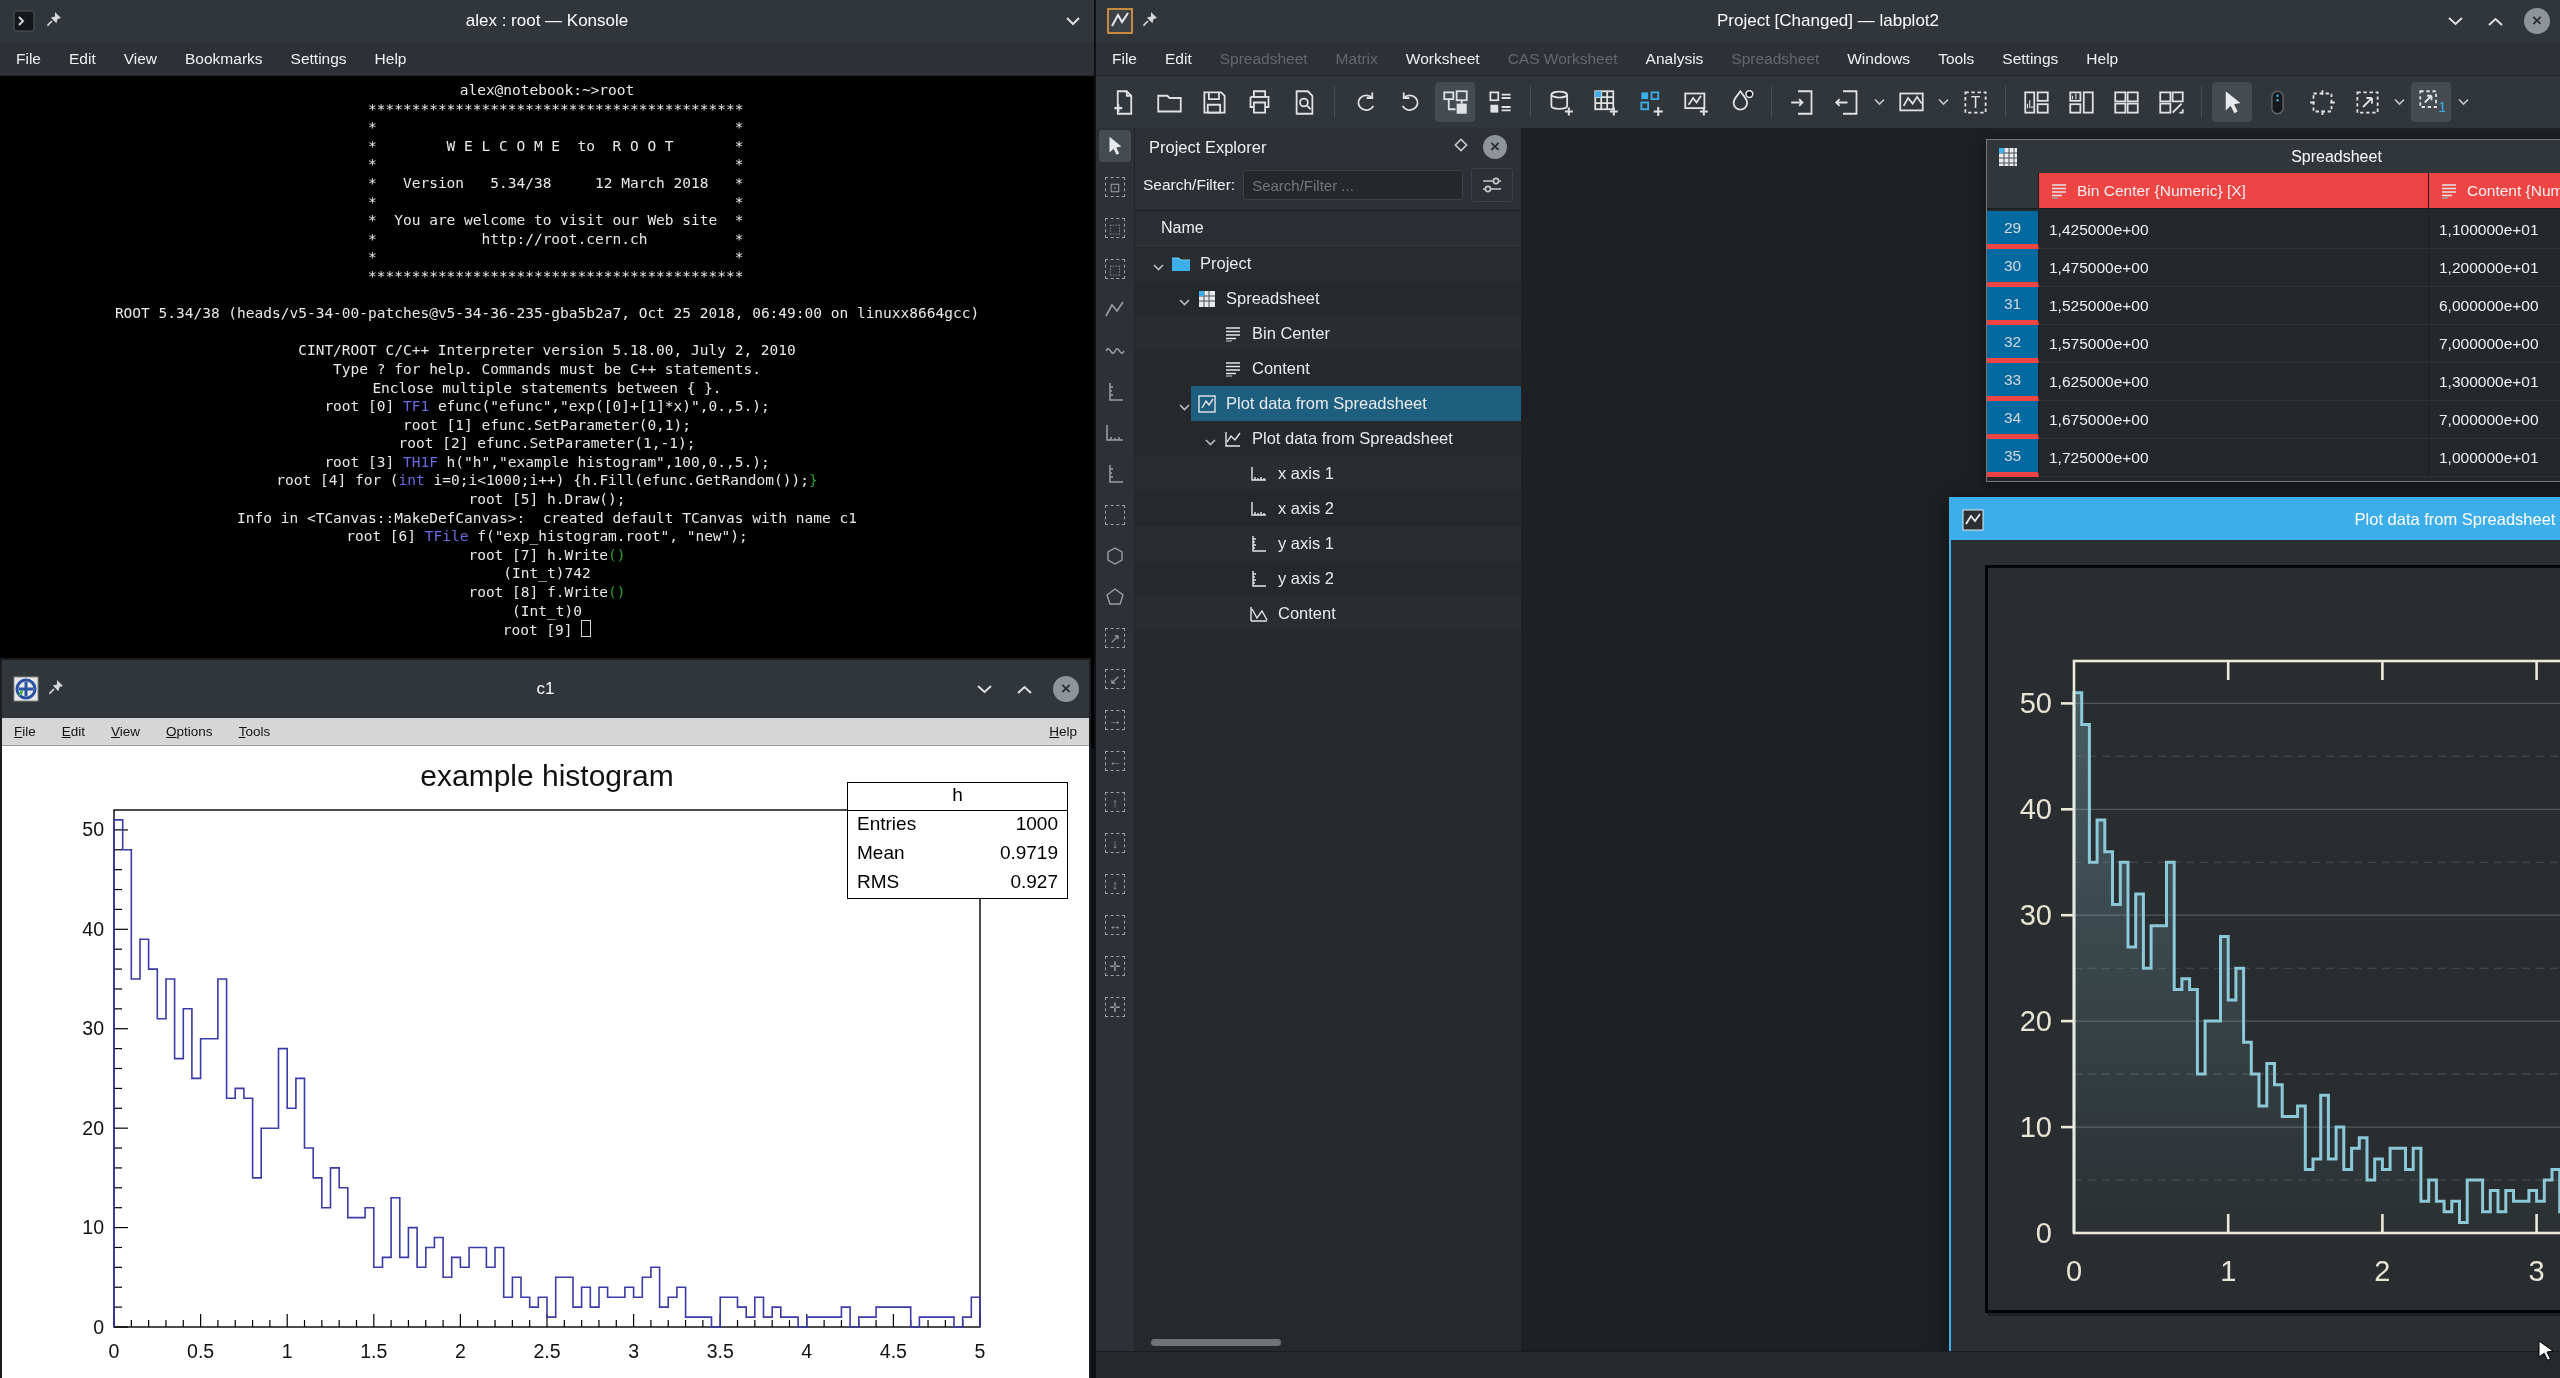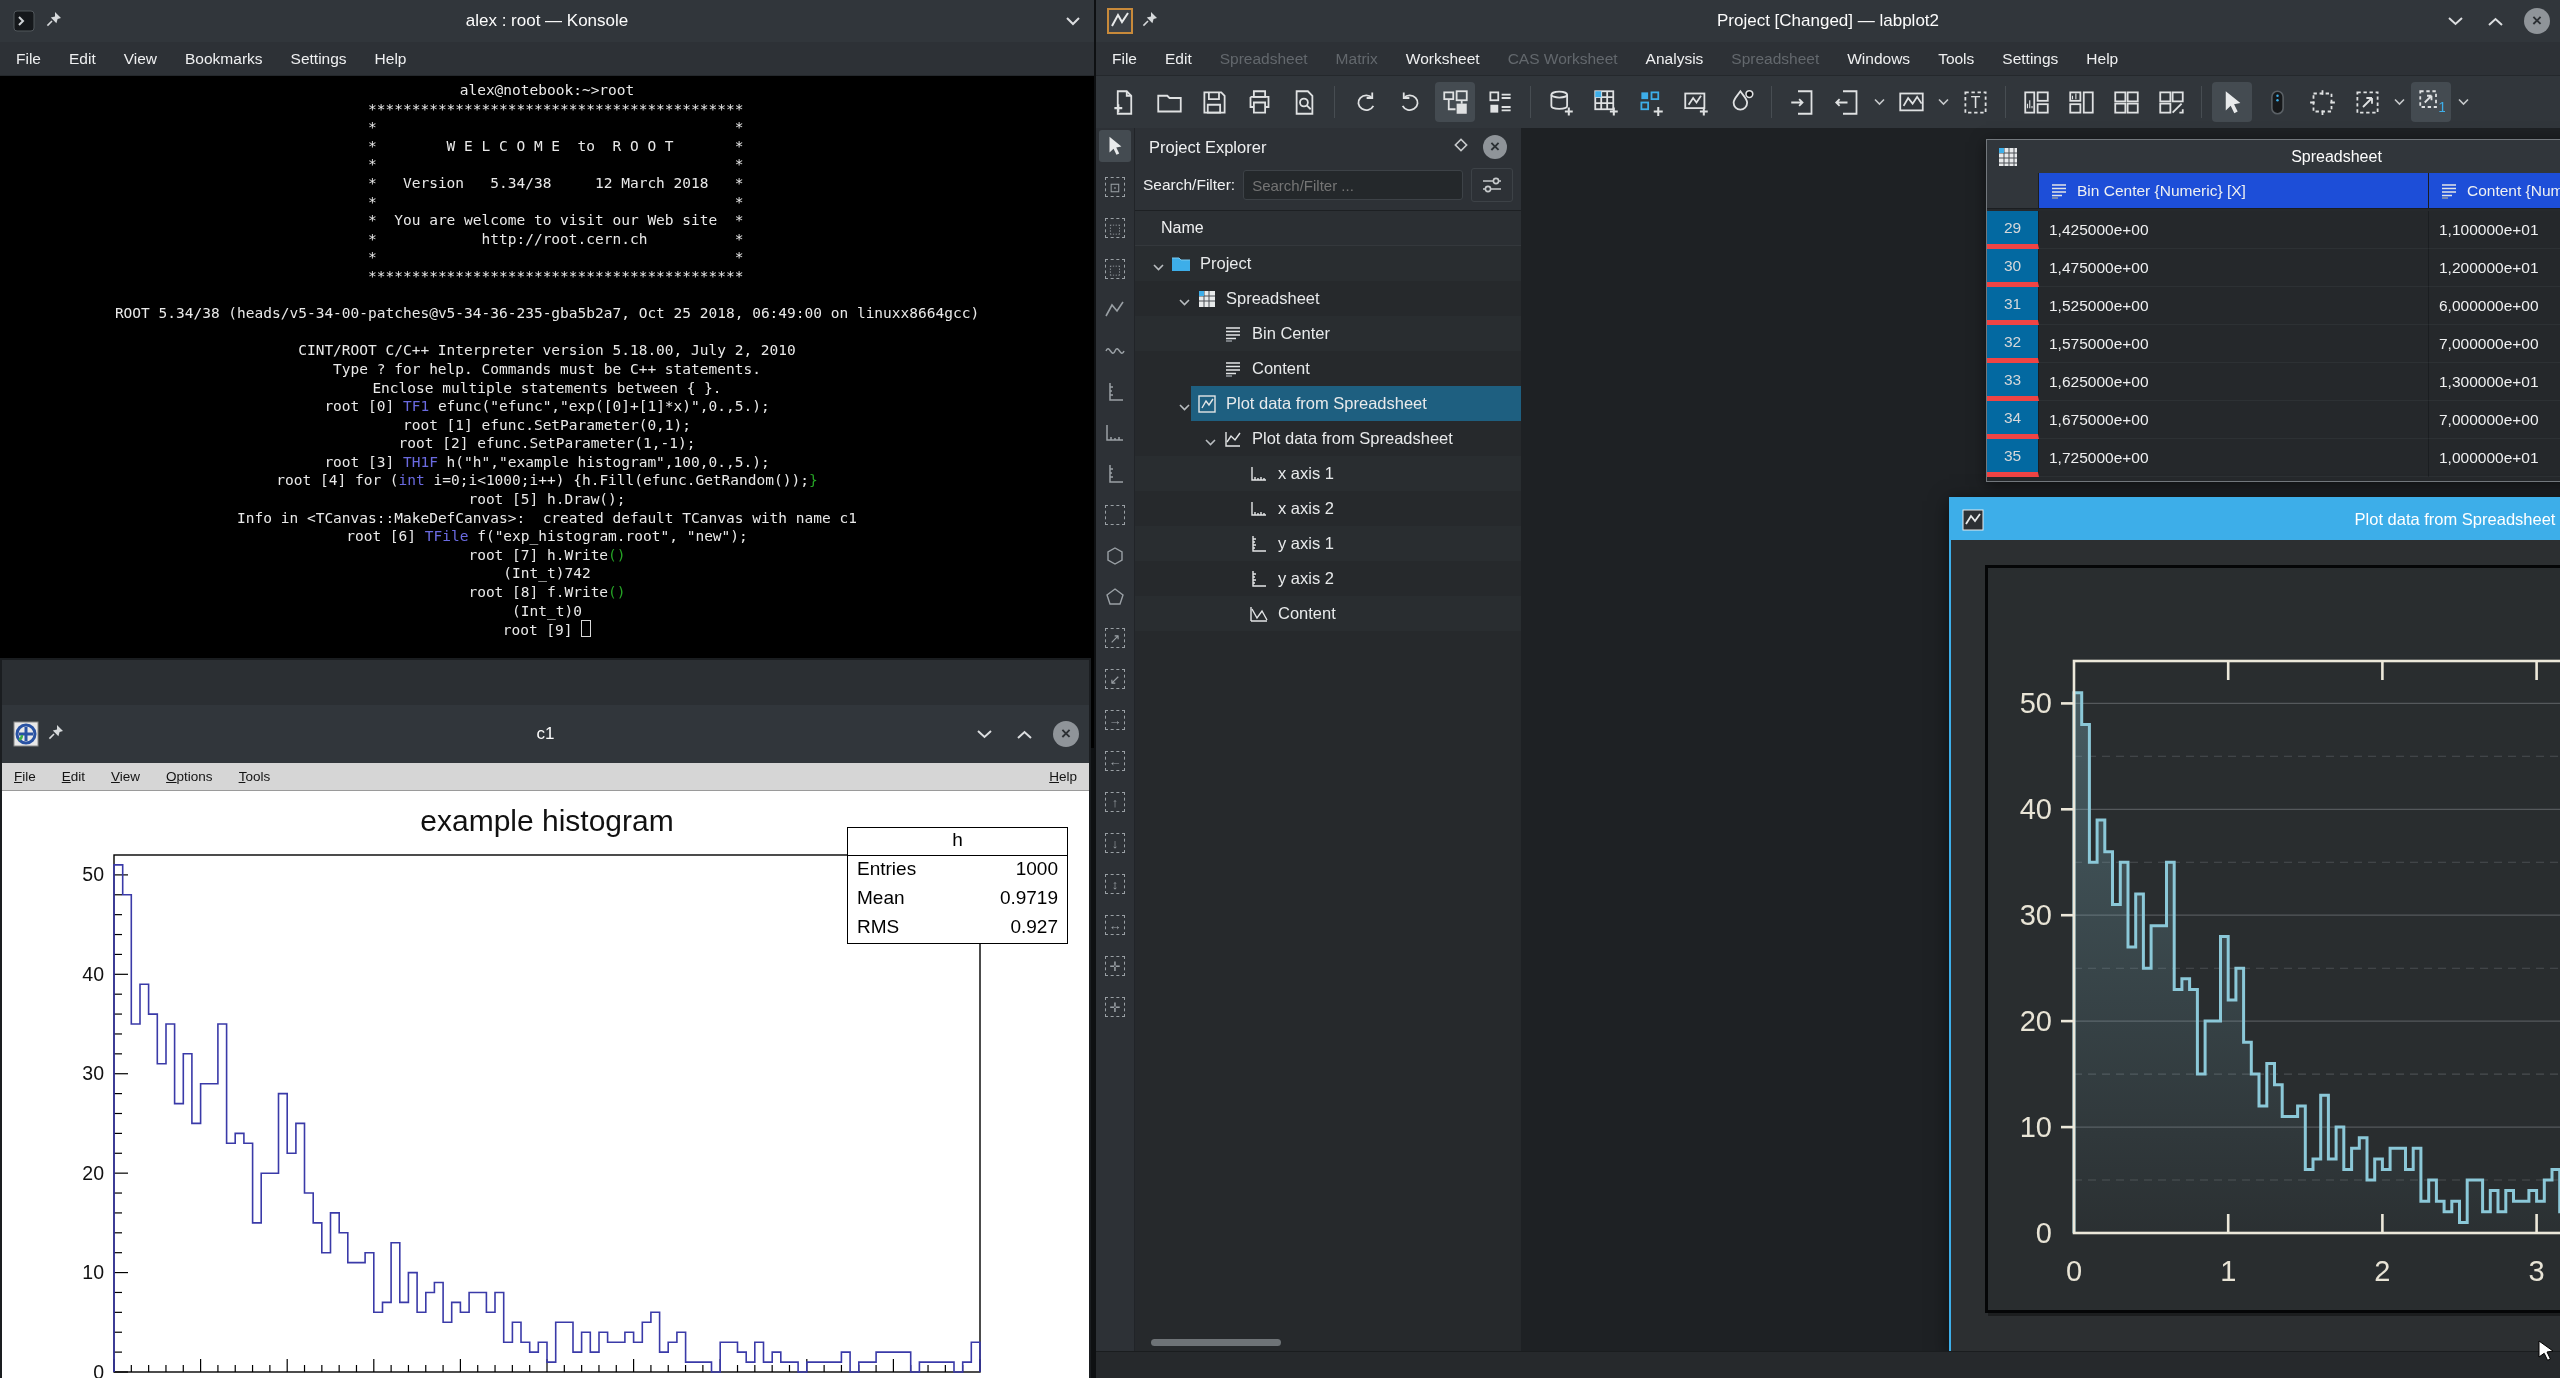--- a/index.html
+++ b/index.html
@@ -22,21 +22,21 @@
            padding:0 16px;font-size:15.5px;border-bottom:1px solid #24282c;}
   .menubar .mi.dis{color:#63686d;}
   
   #konsole{left:0;top:0;width:1094px;height:748px;background:#000;}
   #term{margin:0;padding:5px 16px;font-family:"DejaVu Sans Mono",monospace;
         font-size:14.5px;line-height:18.6px;color:#e9e9e9;white-space:pre;text-align:center;}
   #term .b{color:#6a6ae0;} #term .g{color:#25a325;}
   #term .cur{background:transparent;border:1px solid #d8d8d8;display:inline-block;width:8px;height:15px;vertical-align:-2px;}
   
   #c1{left:0;top:658px;width:1091px;height:720px;background:#2b2f33;border:2px solid #1a1d20;}
-  #c1 .tbar{height:58px;margin-top:45px;}
+  #c1 .tbar{height:58px;}
   .cmenu{height:27px;background:#d6d6d6;color:#141414;display:flex;gap:26px;align-items:center;
          padding:0 12px;font-size:13.5px;border-bottom:1px solid #9a9a9a;}
   .cmenu .mi u{text-decoration:underline;}
   .cmenu .help{margin-left:auto;}
   #cv{position:relative;background:#fff;width:1087px;height:645px;}
   #rootsvg{position:absolute;left:0;top:0;}
   #stats{position:absolute;left:845px;top:36px;width:219px;background:#fff;border:1px solid #000;
          font-size:19px;color:#000;}
   #stats .sname{text-align:center;border-bottom:1px solid #000;padding:1px 0;height:25px;}
   #stats .srow{display:flex;justify-content:space-between;padding:2px 9px;height:25px;}
@@ -76,21 +76,21 @@
   .ticon{width:20px;height:20px;margin-right:9px;flex:none;display:flex;align-items:center;justify-content:center;}
   #hscroll{position:absolute;left:16px;bottom:6px;width:130px;height:7px;border-radius:4px;background:#6e7377;}
   
   #mdi{flex:1;background:#1e2124;position:relative;}
   
   #ssw{left:465px;top:11px;width:701px;height:343px;background:#26292c;border:1px solid #73787d;
        box-shadow:0 3px 14px rgba(0,0,0,.5);}
   #ssw .tbar{height:33px;font-size:16px;}
   #sstable{position:absolute;left:0;top:33px;right:20px;bottom:0;display:grid;
            grid-template-columns:52px 390px 1fr;grid-auto-rows:38px;font-size:15.5px;}
-  #sstable .hc{background:#1d4ed8;display:flex;align-items:center;gap:8px;padding-left:10px;
+  #sstable .hc{background:#ef4444;display:flex;align-items:center;gap:8px;padding-left:10px;
                border-right:1px solid #1b1e21;border-bottom:1px solid #1b1e21;height:35px;}
   #sstable .rn{background:#0369a1;display:flex;align-items:center;justify-content:center;
                border-right:1px solid #1b1e21;border-bottom:5px solid #ef4444;color:#d6d8da;}
   #sstable .cell{background:#25282b;display:flex;align-items:center;padding-left:10px;
                  border-right:1px solid #1b1e21;border-bottom:1px solid #2d3134;}
   
   #plotw{left:428px;top:369px;width:1012px;height:856px;background:#2c2f31;border:2px solid #3daee9;
          box-shadow:0 4px 18px rgba(0,0,0,.55);}
   #plotw .tbar{height:41px;background:#3daee9;color:#fff;font-size:16.5px;}
   #plotbox{position:absolute;left:34px;top:66px;width:950px;height:742px;background:#292d2f;

